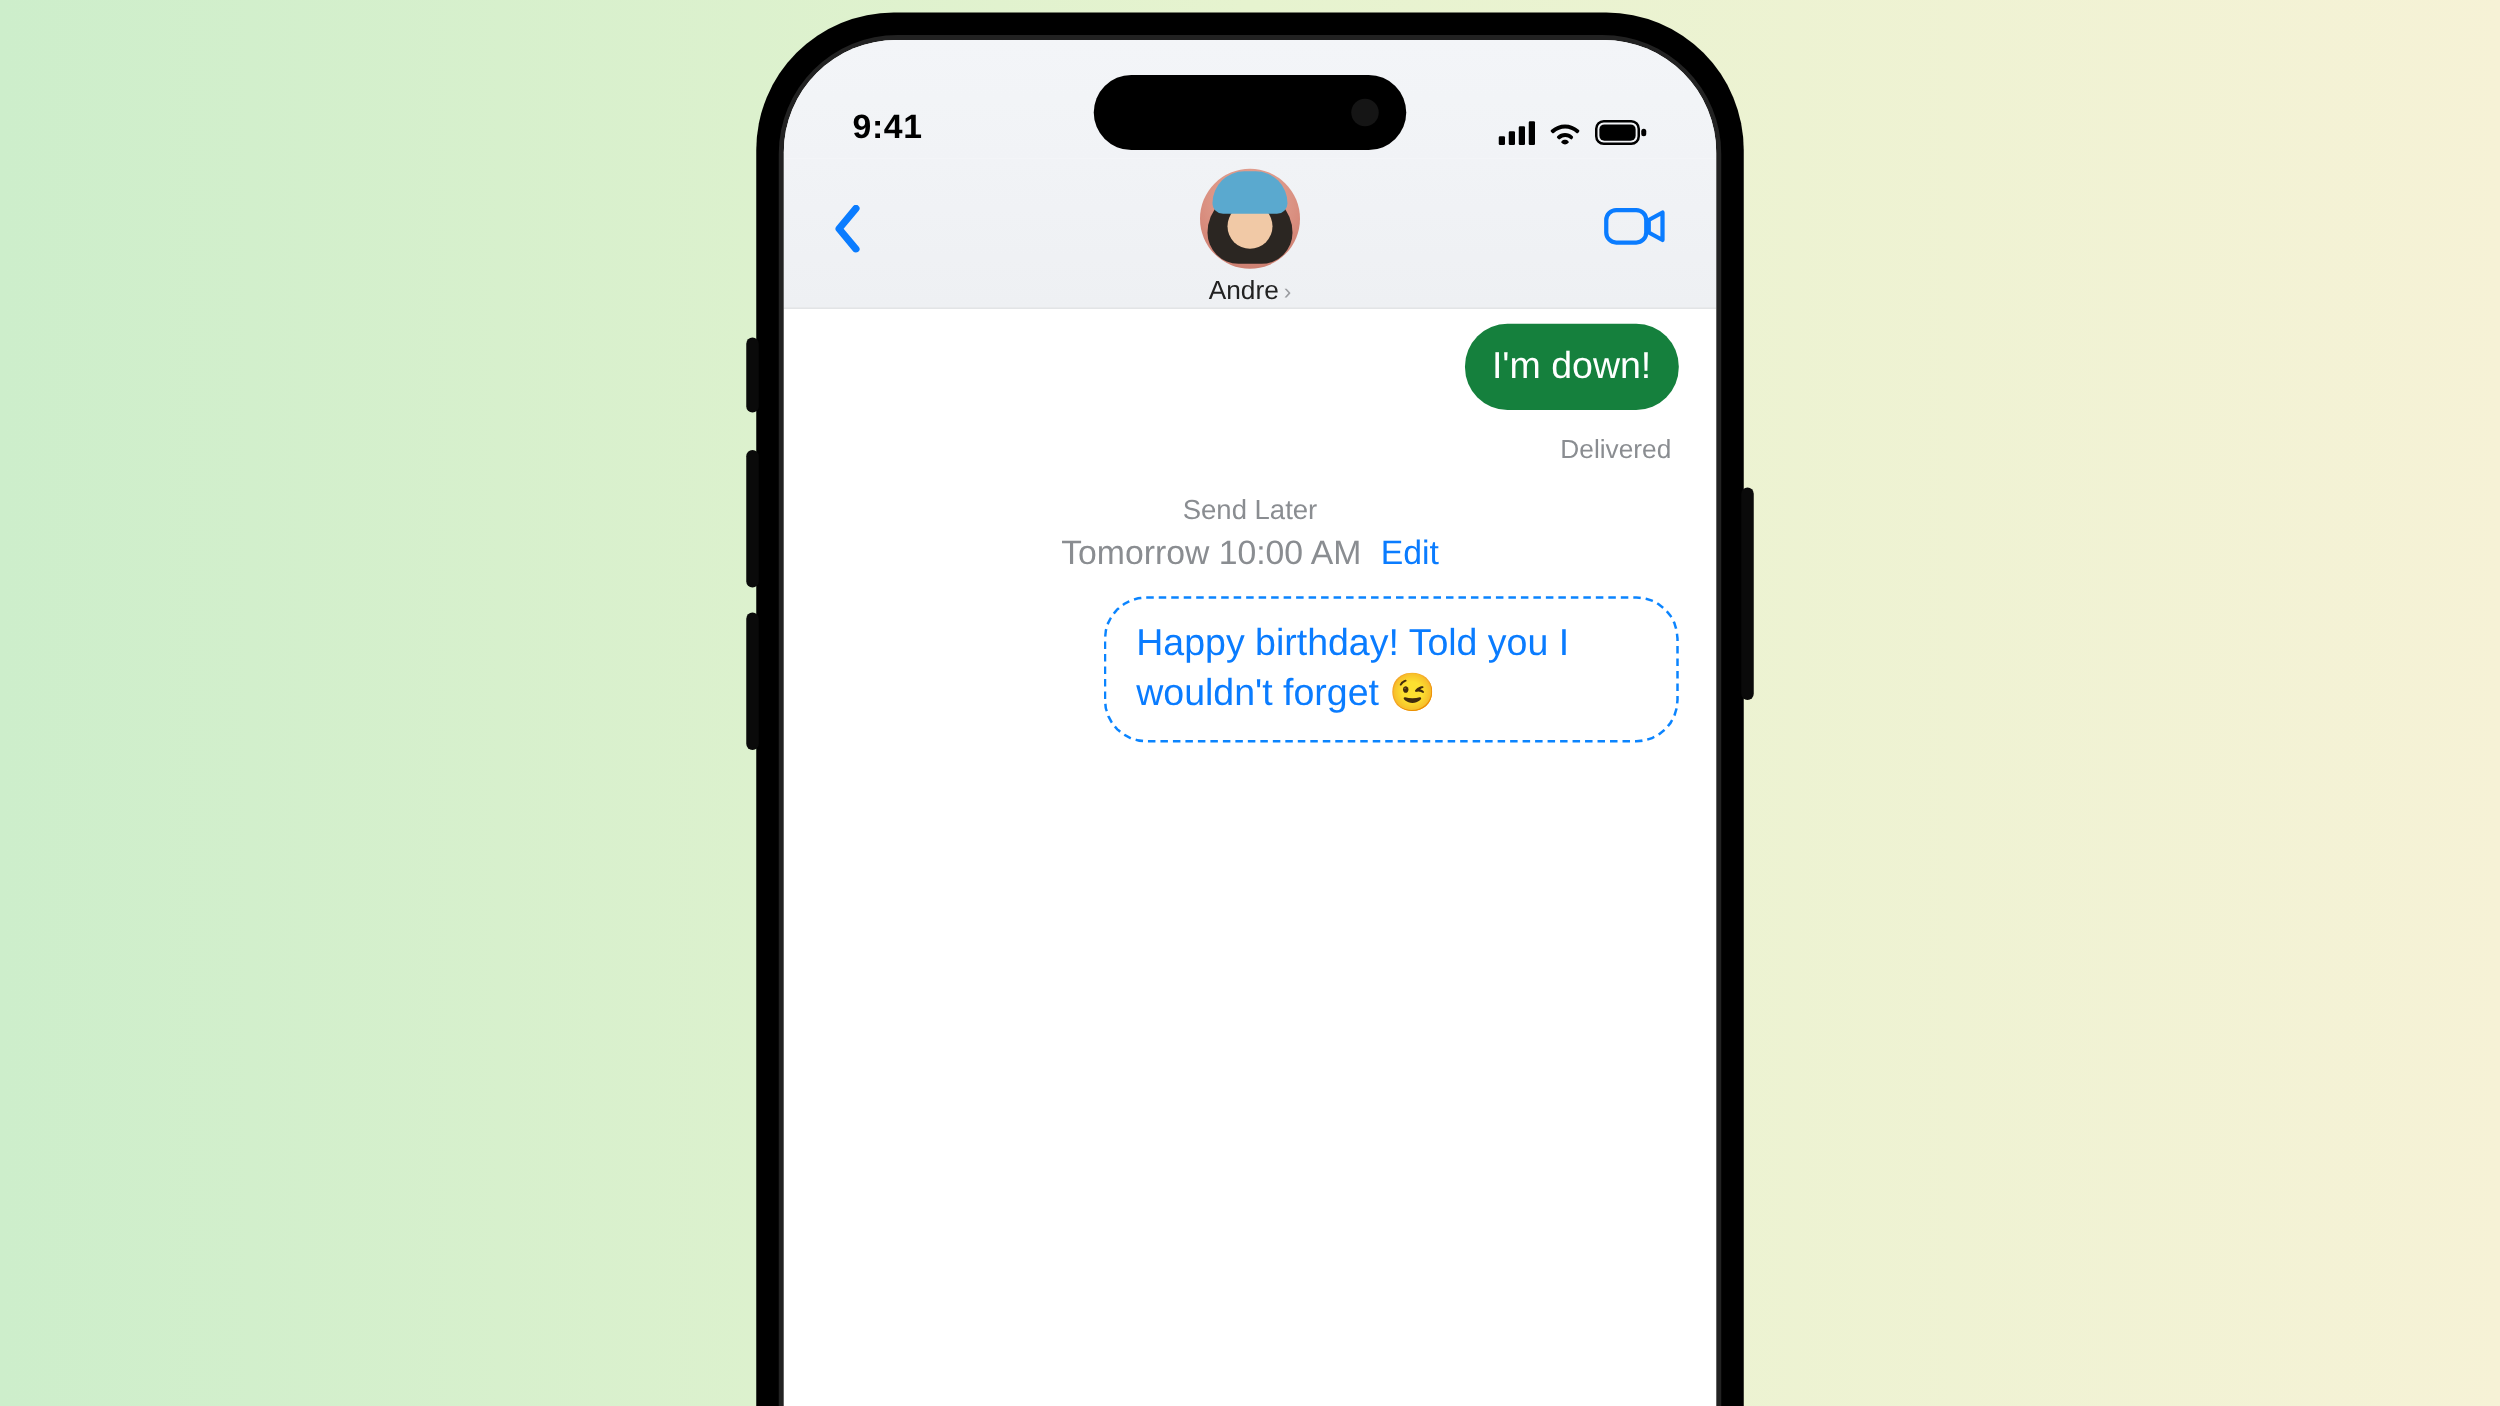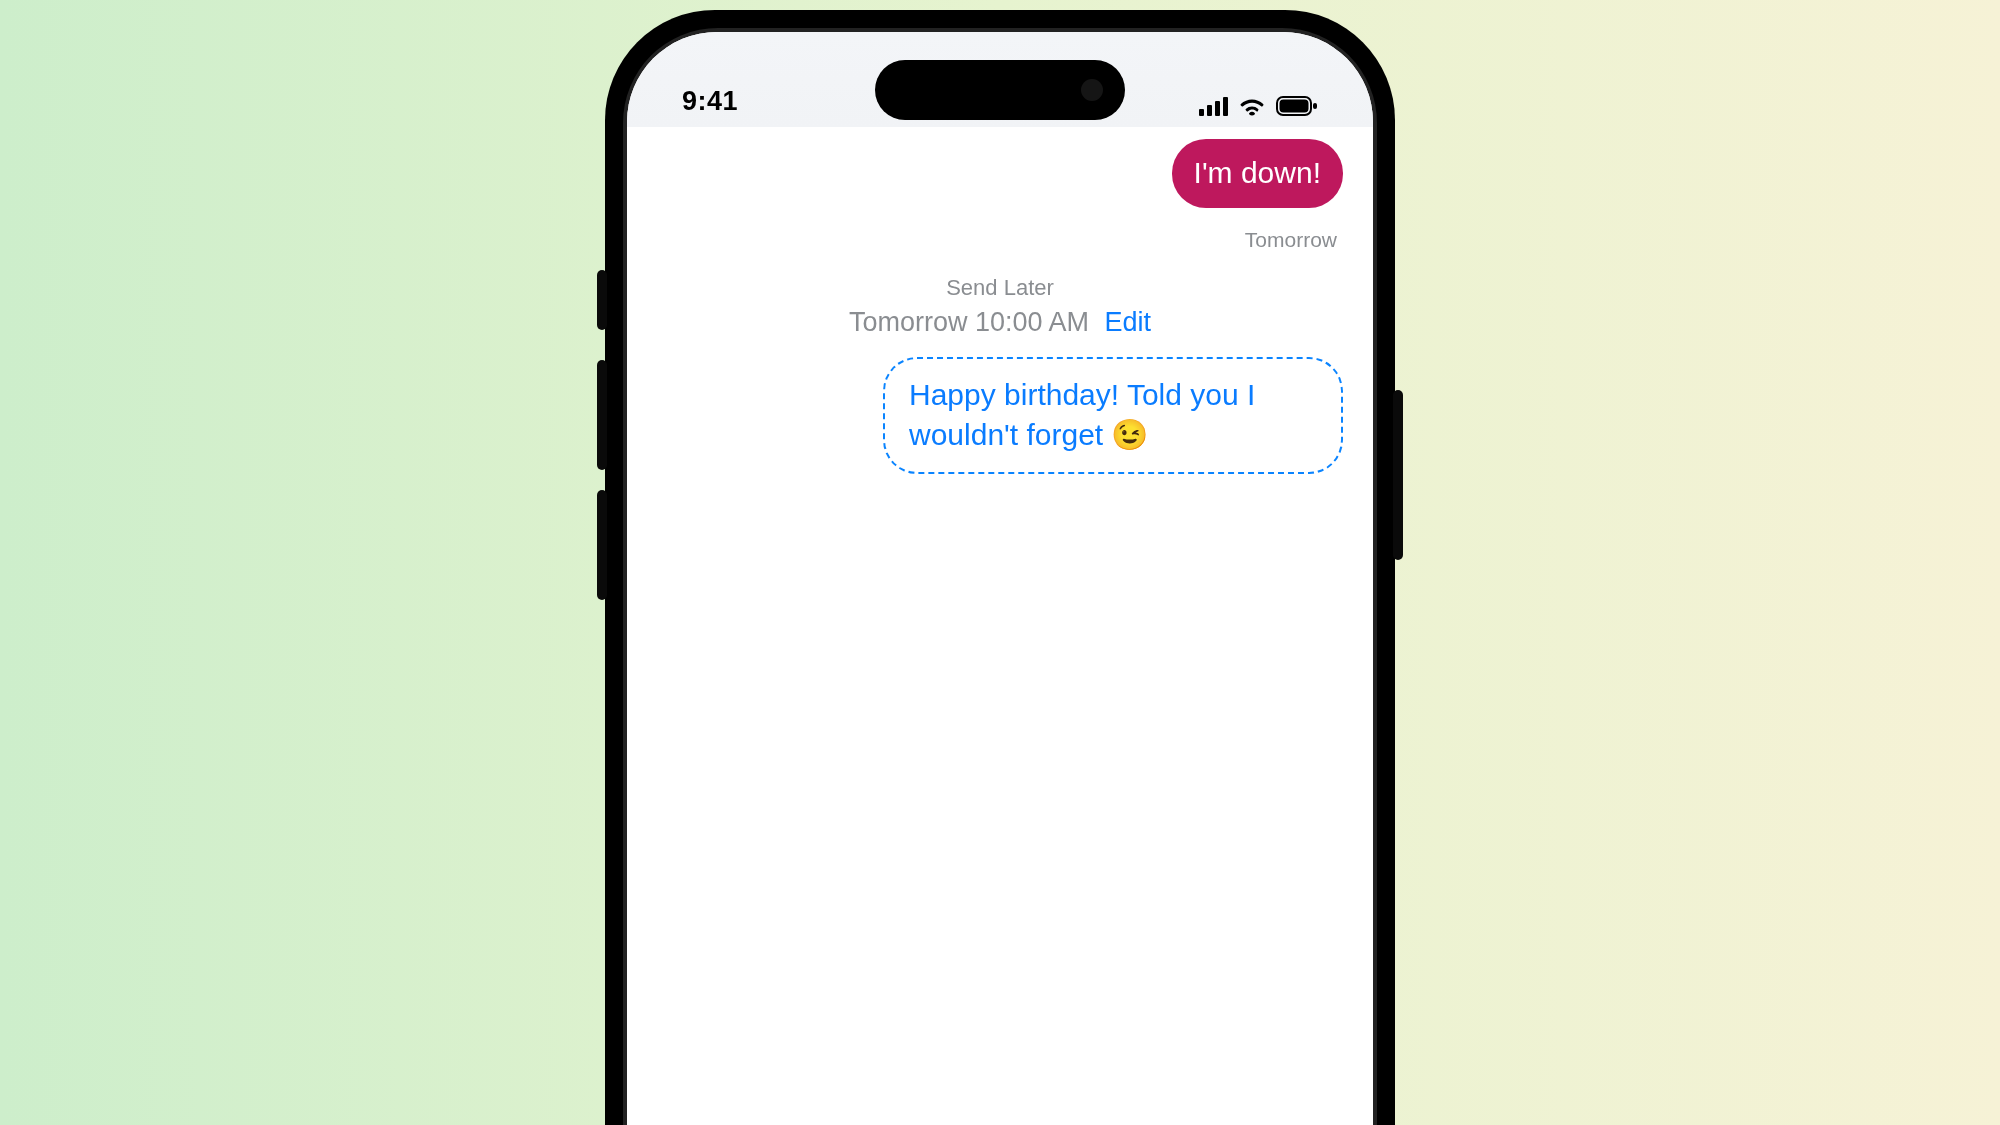--- a/index.html
+++ b/index.html
@@ -158,21 +158,21 @@
     position: relative;
     word-wrap: break-word;
   }
   .row-in { align-self: flex-start; }
   .row-out { align-self: flex-end; display:flex; flex-direction:column; align-items:flex-end; }
   .bubble.in {
     background: #e9e9eb;
     color: #000;
   }
   .bubble.out {
-    background: #be185d;
+    background: #15803d;
     color: #fff;
   }
   .status-line {
     font-size: 21px;
     color: #8a8d91;
     margin-top: 6px;
     padding-right: 6px;
   }
   .send-later-header {
     align-self: center;
@@ -227,27 +227,51 @@
           <div class="battery-icon">
             <svg width="42" height="22" viewBox="0 0 42 22">
                 <rect x="1" y="2" width="34" height="18" rx="6" fill="none" stroke="#000" stroke-width="2"></rect>
                 <rect x="3.5" y="4.5" width="29" height="13" rx="4" fill="#000"></rect>
                 <rect x="37" y="8" width="4" height="6" rx="2" fill="#000"></rect>
               </svg>
           </div>
         </div>
       </div>
 
+      <div class="nav-header">
+        <div class="back-btn">
+          <svg viewBox="0 0 16 28">
+              <path d="M13 2 L3 14 L13 26" fill="none" stroke="#0a7cff" stroke-width="4.2" stroke-linecap="round" stroke-linejoin="round"></path>
+            </svg>
+        </div>
+        <div class="contact">
+          <div class="avatar">
+            <div class="hair"></div>
+            <div class="face"></div>
+            <div class="cap"></div>
+          </div>
+          <div class="contact-name-row">
+            <span>Andre</span>
+            <span class="chev">›</span>
+          </div>
+        </div>
+        <div class="video-btn">
+          <svg viewBox="0 0 50 34">
+              <rect x="2" y="4" width="32" height="26" rx="8" fill="none" stroke="#0a7cff" stroke-width="3.4"></rect>
+              <path d="M36 12 L47 6 v22 L36 22 z" fill="none" stroke="#0a7cff" stroke-width="3.4" stroke-linejoin="round"></path>
+            </svg>
+        </div>
+      </div>
 
       <div class="conversation">
         <div class="row-out">
           <div class="bubble out">I'm down!</div>
         </div>
         <div class="row-out">
-          <div class="status-line">Tomorrow</div>
+          <div class="status-line">Delivered</div>
         </div>
 
         <div class="send-later-header">
           <span class="lab">Send Later</span>
           <span class="row2">
             <span>Tomorrow 10:00 AM</span>
             <span class="edit">Edit</span>
           </span>
         </div>
 

